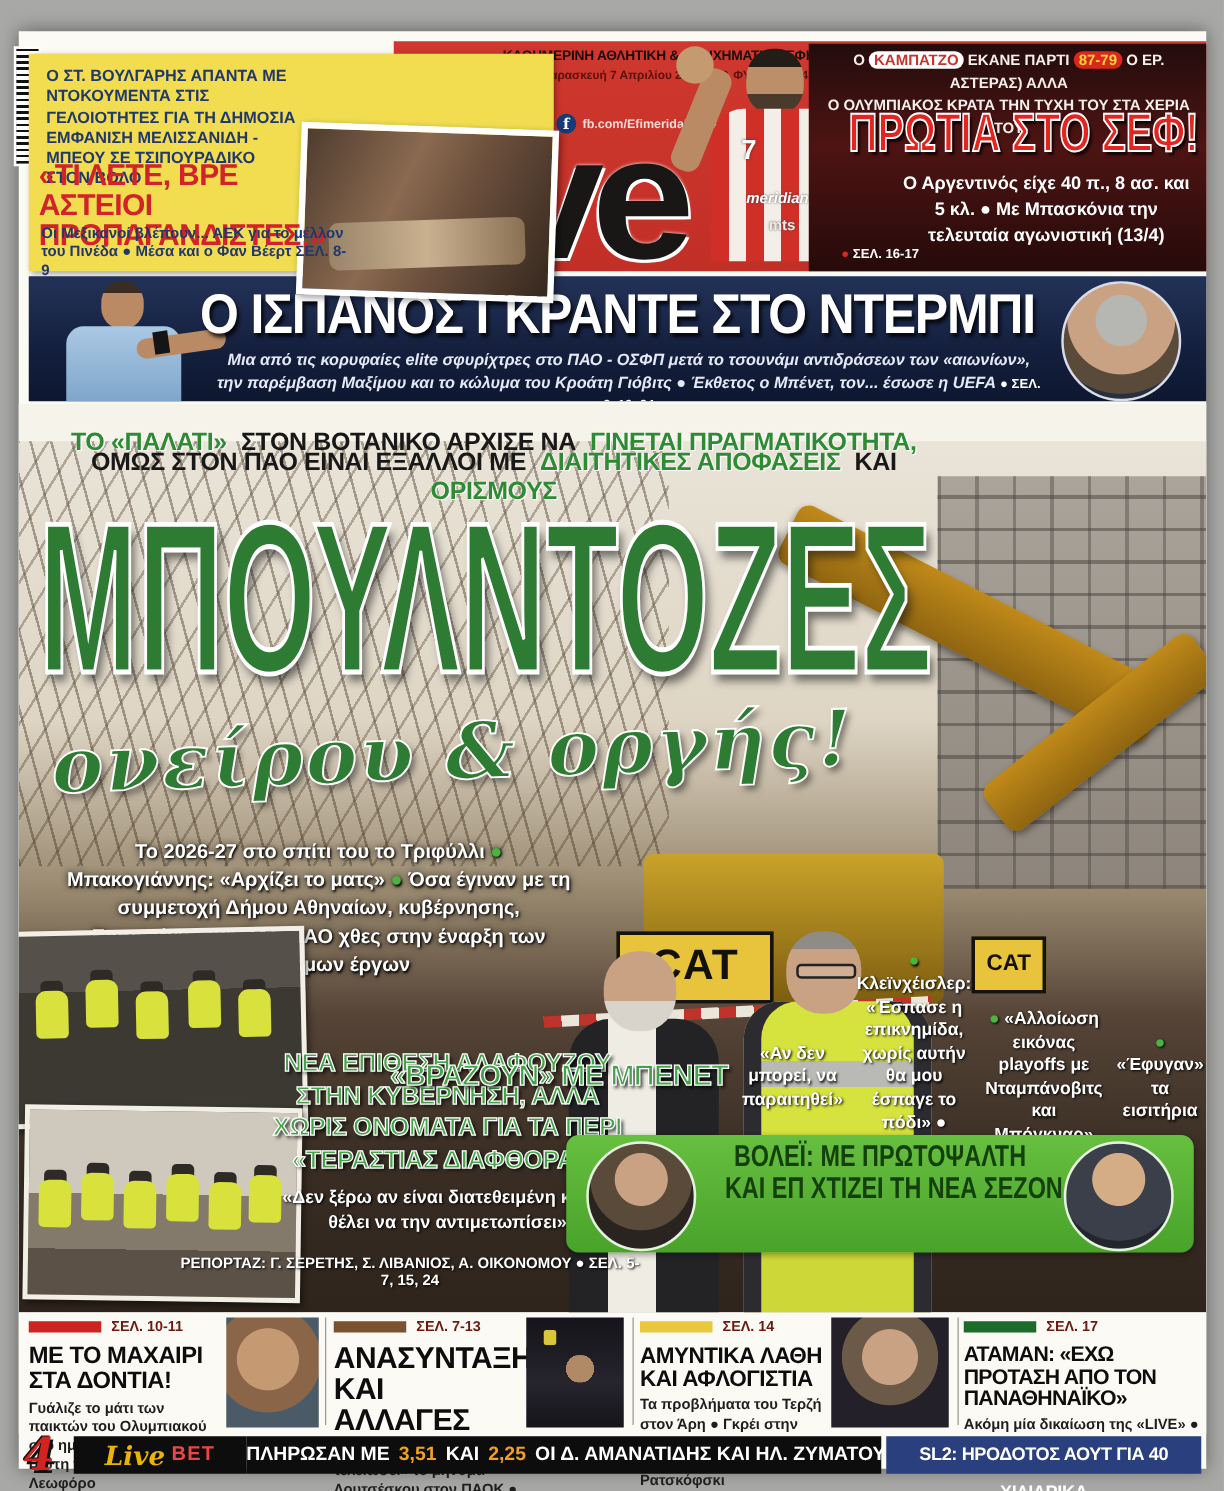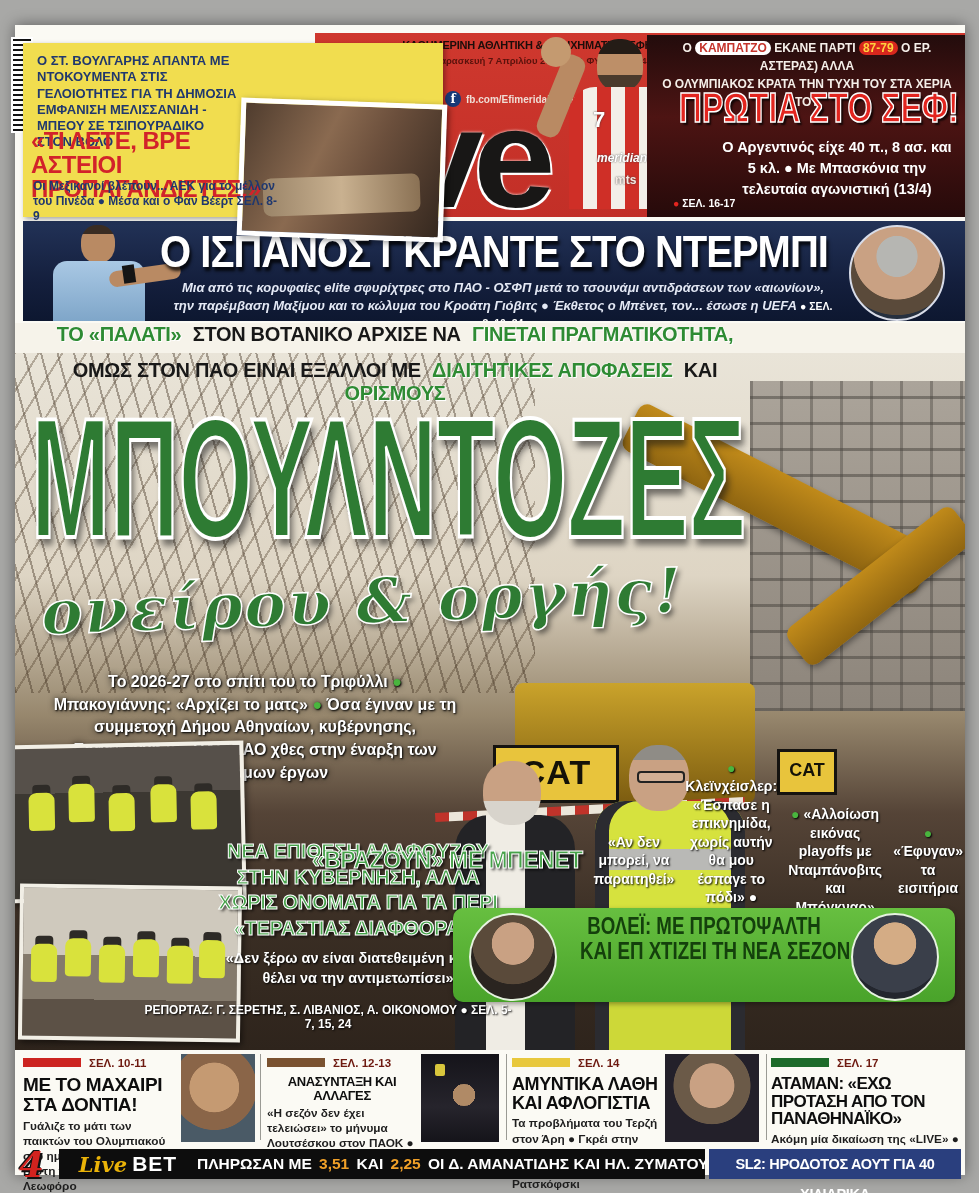--- a/index.html
+++ b/index.html
@@ -102,21 +102,21 @@
     background:linear-gradient(180deg,#c9a183 0 62%,#d8d4cc 62%);}
   #man2-t{left:580px;top:448px;width:150px;height:264px;border-radius:30px 30px 0 0;
     background:linear-gradient(180deg,#d6e23e 0 18%,#b9b9b6 18% 26%,#d6e23e 26% 52%,#b9b9b6 52% 60%,#cdd838 60%);
     box-shadow:inset 14px 0 0 #2b2b30,inset -14px 0 0 #2b2b30;}
   #man2-h{left:614px;top:392px;width:60px;height:66px;border-radius:46%;
     background:linear-gradient(180deg,#8f8c86 0 22%,#c9a183 22%);}
   #man2-h:after{content:"";position:absolute;left:8px;top:26px;width:44px;height:8px;
     border:2px solid #222;border-radius:4px;background:rgba(255,255,255,.15);}
   
   #kick1,#kick2{left:0;width:760px;text-align:center;font-weight:900;font-size:20px;letter-spacing:-.3px;z-index:4;}
-  #kick1{top:0;} #kick2{top:36px;}
+  #kick1{top:20px;} #kick2{top:36px;}
   .kg{color:#2e8b33;text-shadow:0 0 2px #fff,1px 1px 0 #fff;margin:0 3px;}
   .kd{color:#181818;margin:0 3px;}
   #bigHead{left:16px;top:70px;white-space:nowrap;font-weight:900;font-size:132px;line-height:1;
     color:#2e7b33;-webkit-text-stroke:3px #fff;text-shadow:5px 6px 7px rgba(20,20,20,.55);
     transform:scale(.72,1.30);transform-origin:left top;z-index:4;}
   #script{left:26px;top:242px;font-family:"DejaVu Serif",serif;font-style:italic;font-weight:700;
     font-size:62px;color:#2e7b33;-webkit-text-stroke:1.5px #fff;letter-spacing:2px;
     text-shadow:3px 4px 5px rgba(20,20,20,.5);transform:rotate(-2deg);z-index:4;}
   #lede{left:34px;top:348px;width:412px;text-align:center;font-weight:700;font-size:16px;color:#fff;
     line-height:1.42;text-shadow:1px 1px 2px #000,0 0 6px rgba(0,0,0,.8);z-index:4;}
@@ -154,38 +154,38 @@
     background:radial-gradient(circle at 50% 34%,#c9a183 0 30%,#5a4a3a 31% 58%,#2a2420 59%);}
   #vc-l{left:16px;} #vc-r{right:16px;background:radial-gradient(circle at 50% 34%,#d4ac85 0 30%,#3a3f4a 31% 70%,#23262e 71%);}
   
   #bottomStrip{left:0;top:1025px;width:950px;height:97px;background:#fbfaf4;}
   .vd{position:absolute;top:4px;width:1px;height:86px;background:#9a9a94;}
   .bcol .bar{display:inline-block;width:58px;height:9px;vertical-align:middle;}
   .bcol .pref{display:inline-block;margin-left:8px;font-weight:800;font-size:11.5px;color:#6e1a10;vertical-align:middle;}
   .bcol .bh{margin-top:4px;font-weight:900;color:#0d0d0d;line-height:1.04;letter-spacing:-.4px;}
   .bcol .bt{margin-top:4px;font-weight:700;font-size:11.8px;color:#1e1e1e;line-height:1.28;}
   #bc1{left:8px;top:3px;width:155px;} #bc1 .bh{font-size:19px;}
-  #bc2{left:252px;top:3px;width:150px;} #bc2 .bh{font-size:13px;text-align:center;}
+  #bc2{left:252px;top:3px;width:150px;} #bc2 .bh{font-size:24px;}
   #bc3{left:497px;top:3px;width:148px;} #bc3 .bh{font-size:18px;}
   #bc4{left:756px;top:3px;width:190px;} #bc4 .bh{font-size:17px;letter-spacing:-.6px;}
   .bphoto{position:absolute;top:4px;height:88px;}
   #bp1{left:166px;width:74px;background:radial-gradient(circle at 45% 38%,#c59a72 0 36%,#8a6548 37% 62%,#4a5a66 63%);}
   #bp2{left:406px;width:78px;background:linear-gradient(180deg,#15141a,#26242c 60%,#15141a);}
   #bp2:before{content:"";position:absolute;left:14px;top:10px;width:10px;height:12px;background:#d8c63c;border-radius:2px;}
   #bp2:after{content:"";position:absolute;left:28px;top:30px;width:30px;height:22px;border-radius:50%;
     background:radial-gradient(circle,#b08a66 0 60%,transparent 61%);}
   #bp3{left:650px;width:94px;background:radial-gradient(circle at 50% 36%,#c9a183 0 30%,#6b5a48 31% 52%,#23202a 53%);}
   
   #betBar{left:0;top:1122px;width:950px;height:36px;}
   #bb-4{left:4px;top:-4px;font-family:"DejaVu Serif",serif;font-style:italic;font-weight:900;font-size:36px;
     color:#d2231f;text-shadow:2px 2px 0 #111,-1px -1px 0 #111,0 0 2px #fff;}
   #bb-logo{left:44px;top:2px;width:138px;height:30px;background:#0d0d0d;display:flex;align-items:center;
     justify-content:center;gap:5px;}
   #bb-live{font-family:"DejaVu Serif",serif;font-style:italic;font-weight:900;font-size:21px;color:#eab308;}
-  #bb-bet{font-weight:900;font-size:21px;color:#ffffff;letter-spacing:1px;}
+  #bb-bet{font-weight:900;font-size:16px;color:#ef4444;letter-spacing:1px;}
   #bb-msg{left:182px;top:2px;width:508px;height:30px;background:#0d0d0d;color:#fff;font-weight:900;
     font-size:15.5px;line-height:30px;white-space:nowrap;text-align:center;transform-origin:left center;}
   #bb-msg .odd{color:#f0a028;margin:0 3px;}
   #bb-sl2{left:694px;top:2px;width:252px;height:30px;background:#2a3f7e;color:#fff;font-weight:900;
     font-size:14.5px;line-height:30px;text-align:center;letter-spacing:-.3px;}
 </style>
 </head>
 <body>
 
 <div id="sheet">
@@ -354,21 +354,21 @@
     <div class="vd" style="left:751px"></div>
 
     <div id="bc1" class="abs bcol">
       <span class="bar" style="background:#cc2420"></span><span class="pref">ΣΕΛ. 10-11</span>
       <div class="bh">ΜΕ ΤΟ ΜΑΧΑΙΡΙ ΣΤΑ ΔΟΝΤΙΑ!</div>
       <div class="bt">Γυάλιζε το μάτι των παικτών του Ολυμπιακού στο ημίχρονο με ΠΑΟΚ ● Πίστη για νίκη στη Λεωφόρο</div>
     </div>
     <div id="bp1" class="bphoto"></div>
 
     <div id="bc2" class="abs bcol">
-      <span class="bar" style="background:#7a5230"></span><span class="pref">ΣΕΛ. 12-13</span>
+      <span class="bar" style="background:#7a5230"></span><span class="pref">ΣΕΛ. 7-13</span>
       <div class="bh">ΑΝΑΣΥΝΤΑΞΗ ΚΑΙ ΑΛΛΑΓΕΣ</div>
       <div class="bt">«Η σεζόν δεν έχει τελειώσει» το μήνυμα Λουτσέσκου στον ΠΑΟΚ ● Οι σκέψεις του ενόψει Βόλου</div>
     </div>
     <div id="bp2" class="bphoto"></div>
 
     <div id="bc3" class="abs bcol">
       <span class="bar" style="background:#e8c83c"></span><span class="pref">ΣΕΛ. 14</span>
       <div class="bh">ΑΜΥΝΤΙΚΑ ΛΑΘΗ ΚΑΙ ΑΦΛΟΓΙΣΤΙΑ</div>
       <div class="bt">Τα προβλήματα του Τερζή στον Άρη ● Γκρέι στην κορυφή με ΑΕΚ ● «Παγωμάρα» για Ρατσκόφσκι</div>
     </div>

